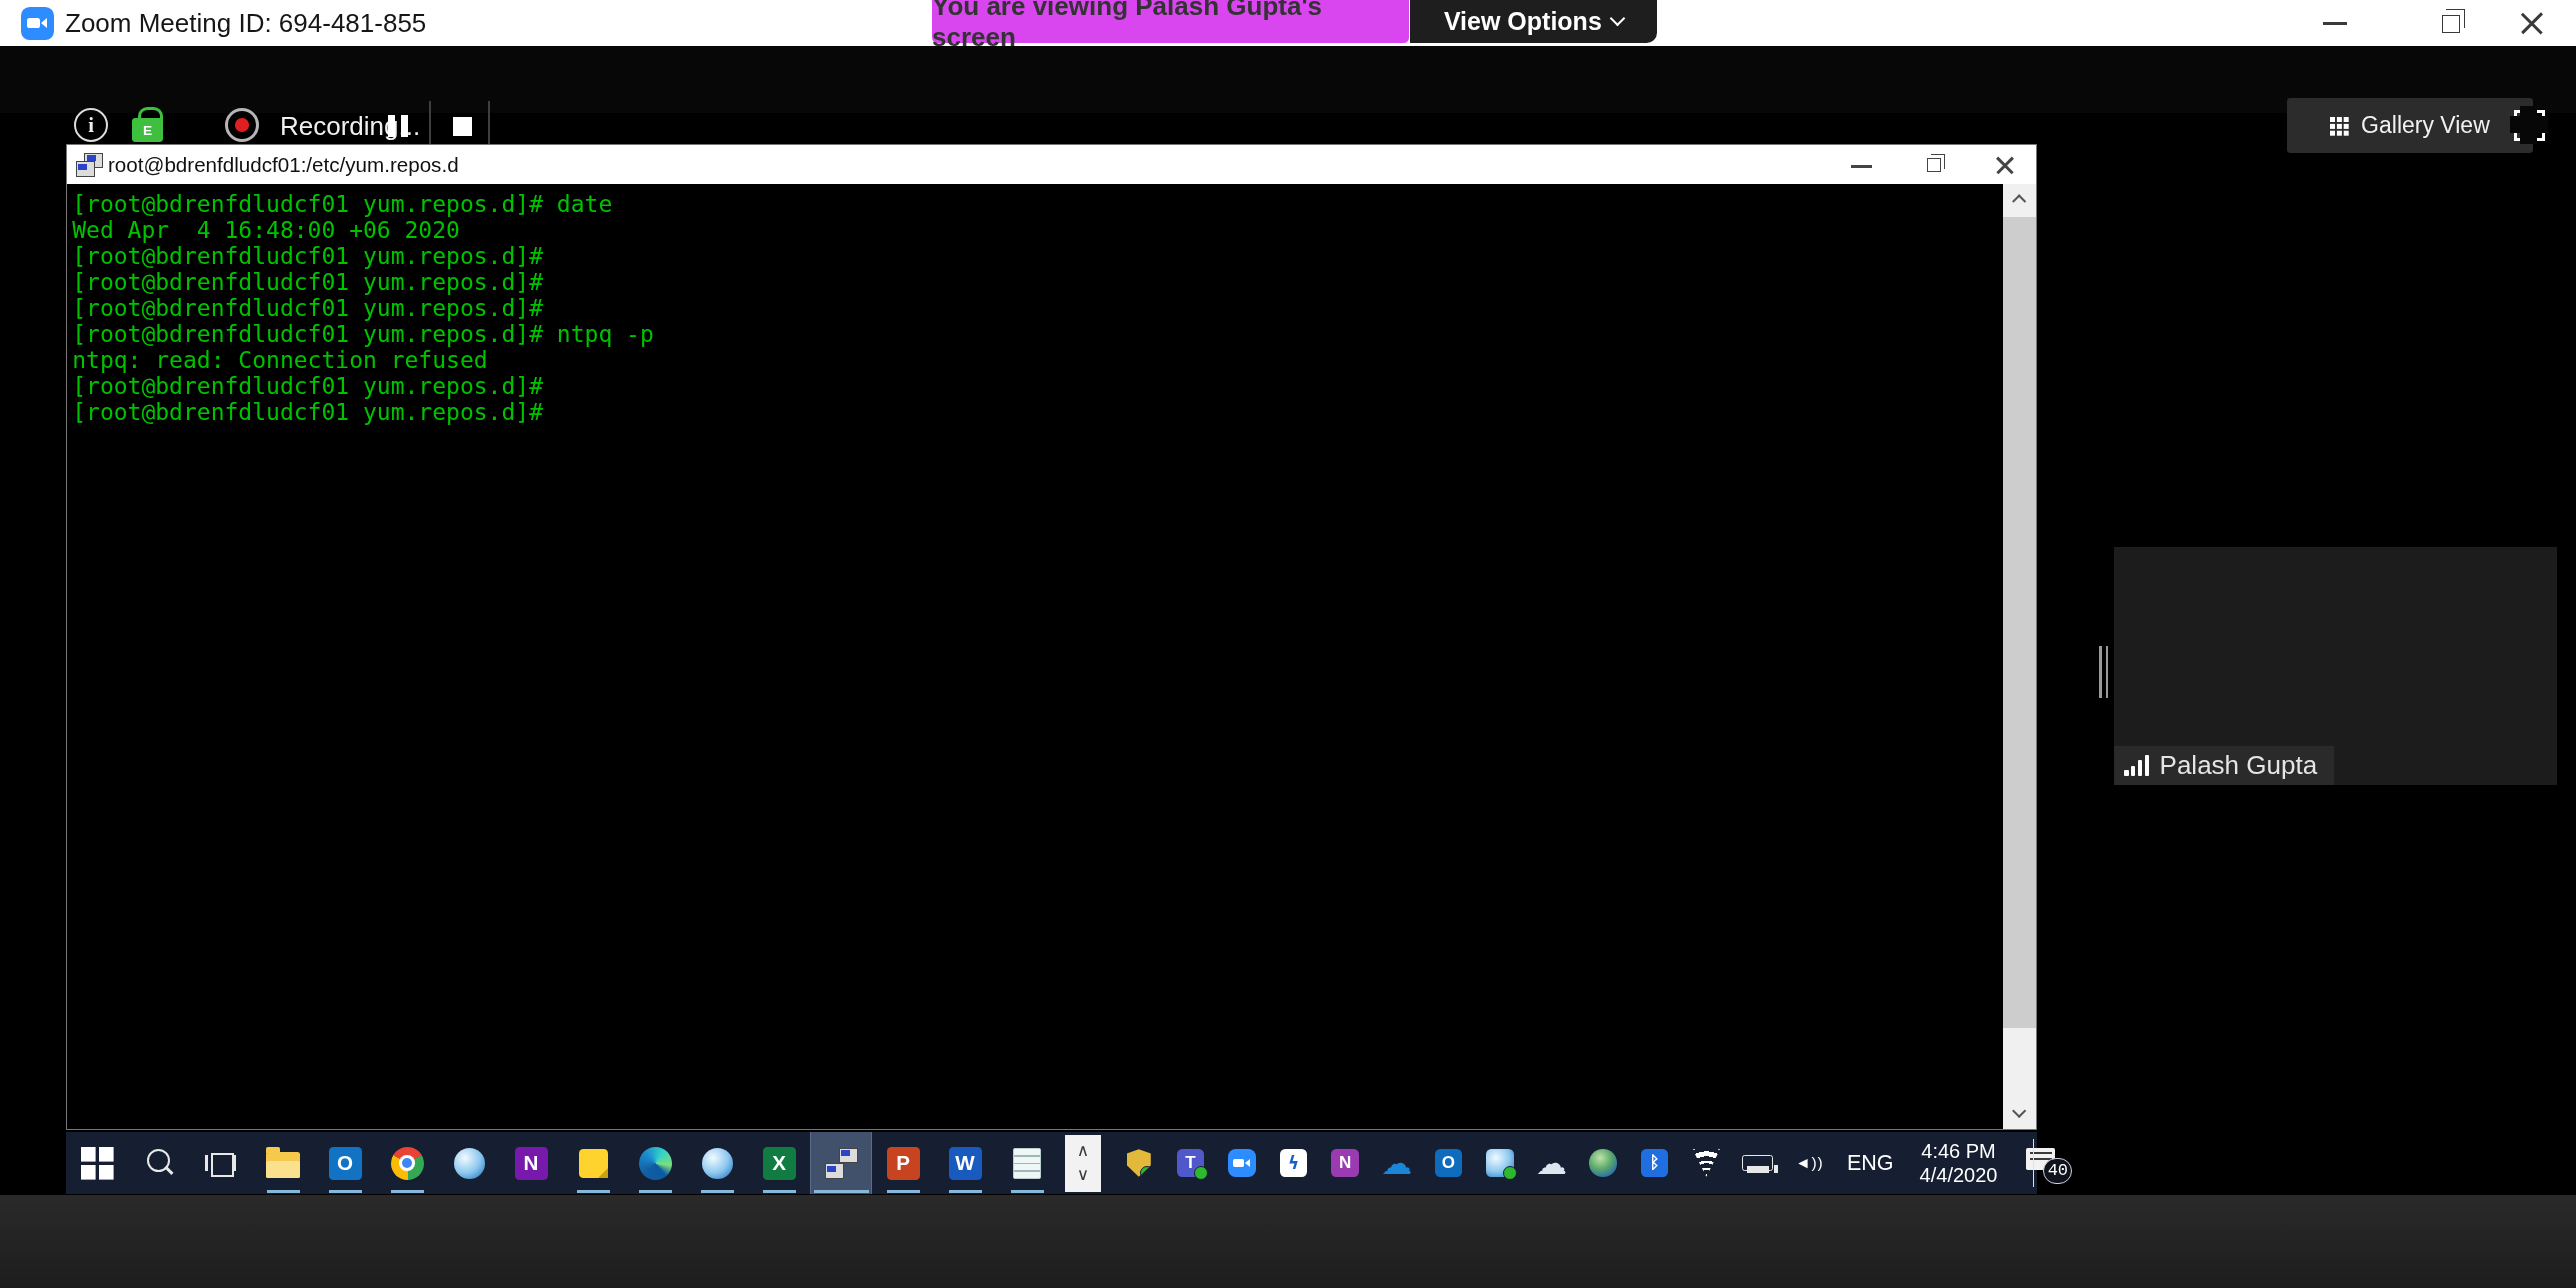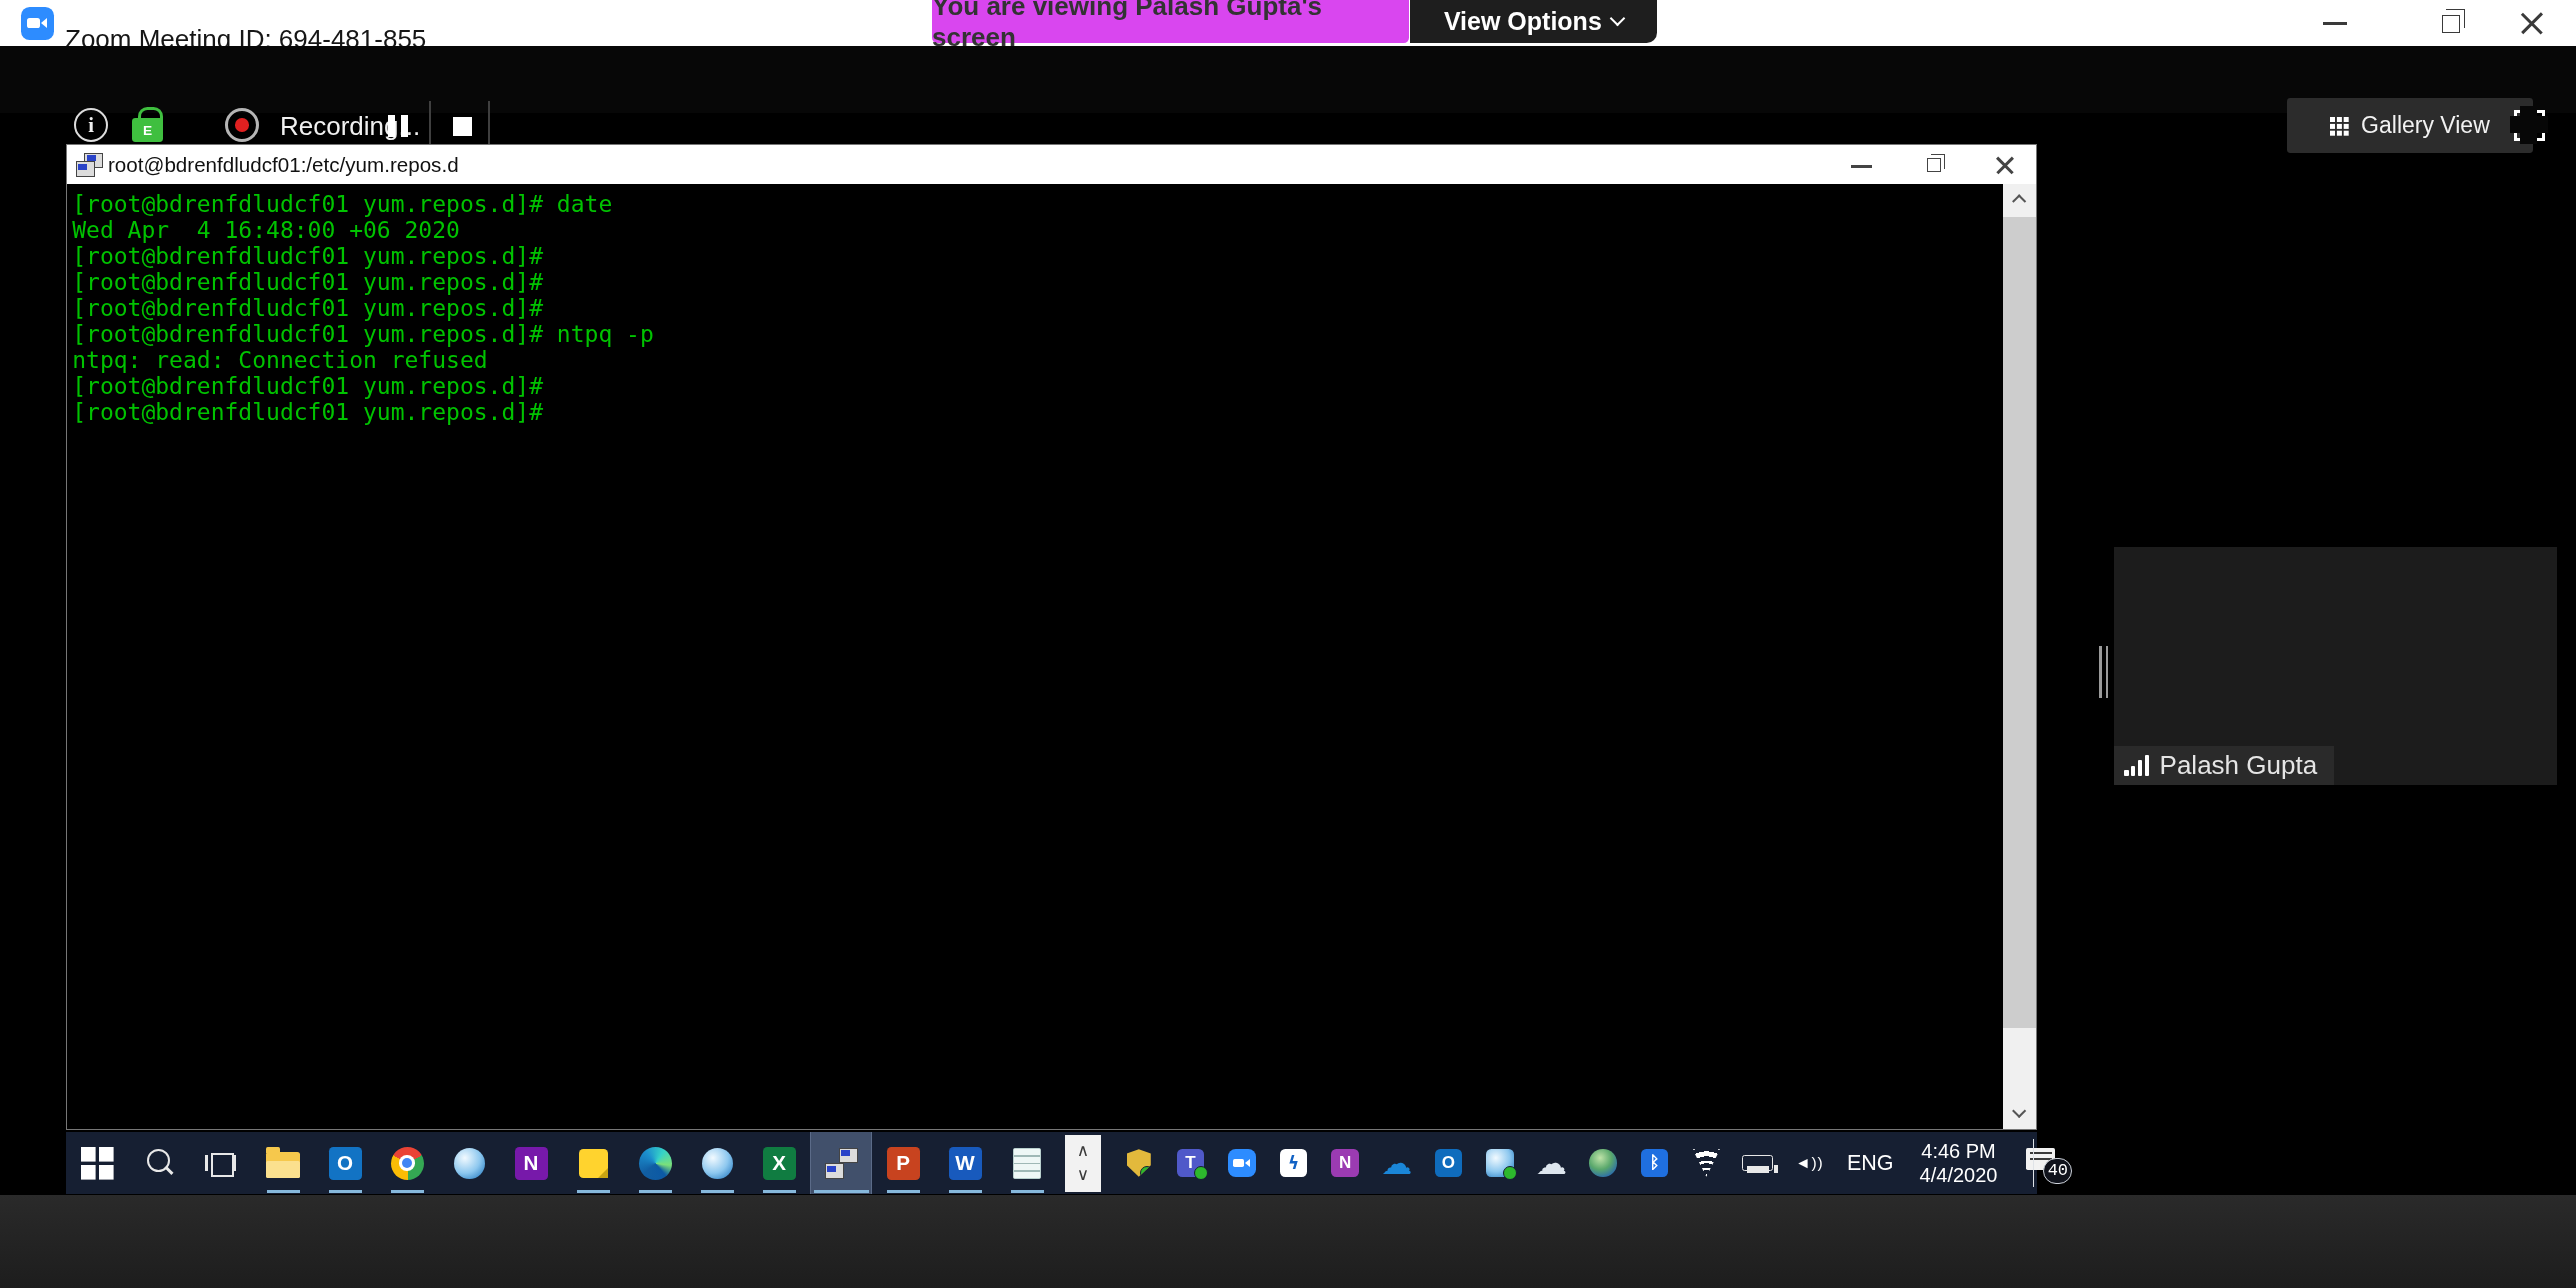--- a/index.html
+++ b/index.html
@@ -6,21 +6,21 @@
   html,body { background:#000; }
   body { font-family:"Liberation Sans", sans-serif; }
   #stage { position:relative; width:2576px; height:1288px; background:#000; overflow:hidden; }
 
   
   .topbar { position:absolute; left:0; top:0; width:2576px; height:46px; background:#ffffff; }
   .zoom-logo { position:absolute; left:20.6px; top:6.9px; width:33px; height:33px; background:#2d8cff; border-radius:8.6px; }
   .zoom-logo::before { content:""; position:absolute; left:6px; top:11px; width:13px; height:10.3px; background:#fff; border-radius:2.6px; }
   .zoom-logo::after { content:""; position:absolute; left:20px; top:11px; width:0; height:0;
      border-top:5.2px solid transparent; border-bottom:5.2px solid transparent; border-right:6.9px solid #fff; }
-  .top-title { position:absolute; left:65px; top:7.7px; font-size:26px; color:#161616;margin-top:16px; }
+  .top-title { position:absolute; left:65px; top:7.7px; font-size:26px; color:#161616; }
   .banner { position:absolute; left:932px; top:0; width:477px; height:43px; background:#d946ef;
      border-radius:0 0 5.2px 5.2px; color:#333; font-weight:700; font-size:26px;
      display:flex; align-items:center; justify-content:center; }
   .view-options { position:absolute; left:1410px; top:0; width:247px; height:43px; background:#1e1e1e;
      border-radius:0 0 10.3px 0; color:#fff; font-weight:700; font-size:25px;
      display:flex; align-items:center; justify-content:center; gap:10.3px; }
   .chev-down { width:11px; height:11px; border-left:2.6px solid #fff; border-bottom:2.6px solid #fff;
      transform:rotate(-45deg); margin-top:-5.2px; }
   .wc { position:absolute; top:0; width:52px; height:46px; }
   .wc-min-bar { position:absolute; left:13px; top:22px; width:24px; height:2.6px; background:#3a3a3a; }

